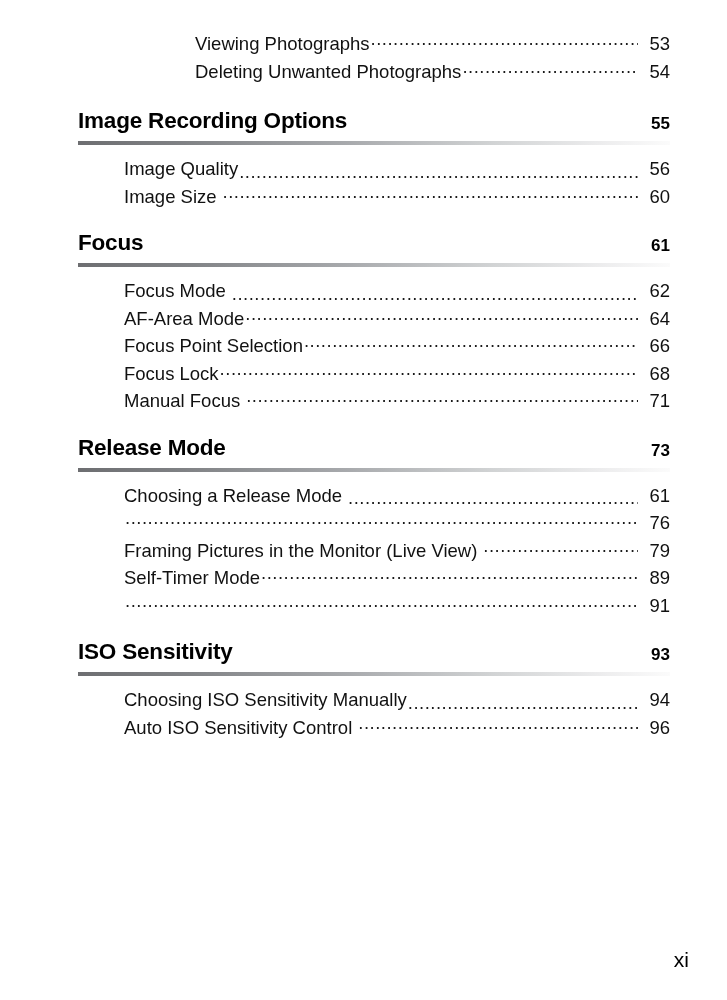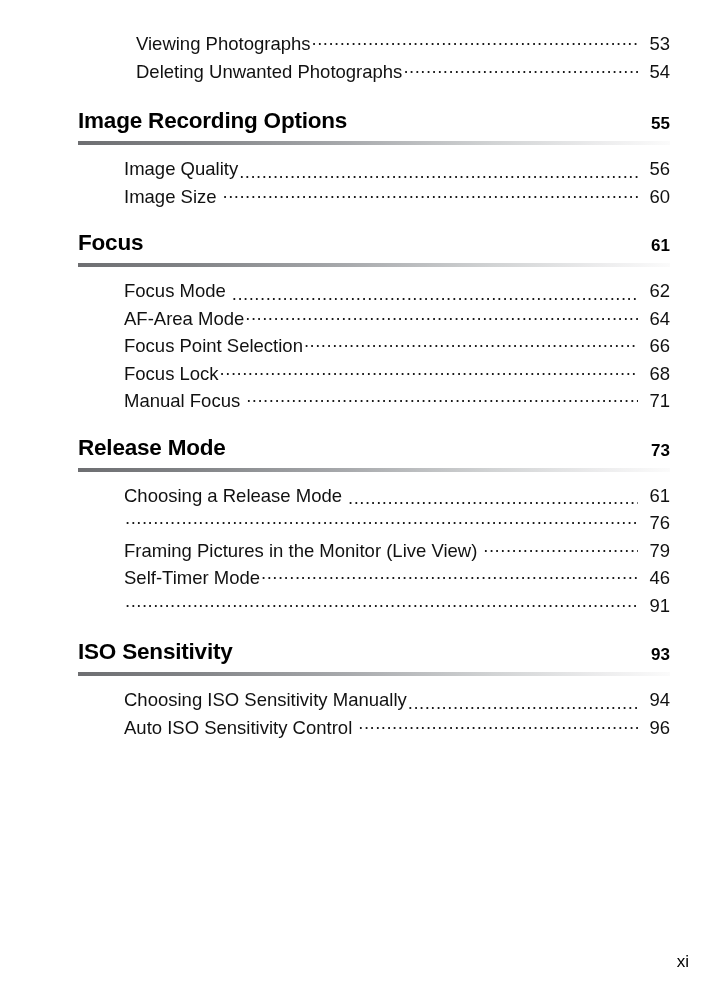--- a/index.html
+++ b/index.html
@@ -37,21 +37,21 @@
   .entry {
     display: flex;
     align-items: baseline;
     font-size: 18.5px;
     line-height: 27.5px;
     font-weight: 400;
     color: #111111;
     white-space: nowrap;
   }
   .entry.lead-in {              
-    margin-left: 58px;
+    margin-left: 117px;
     justify-content: flex-end;
   }
   .entry.sub {                  
     margin-left: 46px;
   }
   .entry-label {
     flex: 0 0 auto;
   }
   .entry-leader {
     flex: 1 1 auto;
@@ -122,21 +122,21 @@
   
   .section.first { margin-top: 23px; }
   .section-body { padding-top: 1px; }
   .section-body .entry:first-child { margin-top: 0; align-items: flex-end; }
 
   
   .folio {
     position: absolute;
     right: 38px;
     bottom: 28px;
-    font-size: 17px;
+    font-size: 21px;
     font-weight: 400;
     color: #000000;
   }
 </style>
 </head>
 <body>
 
 <div class="page">
   <div class="toc">
 
@@ -225,21 +225,21 @@
           <span class="entry-page">76</span>
         </div>
         <div class="entry sub gap-before-dots">
           <span class="entry-label">Framing Pictures in the Monitor (Live View)</span>
           <span class="entry-leader"></span>
           <span class="entry-page">79</span>
         </div>
         <div class="entry sub">
           <span class="entry-label">Self-Timer Mode</span>
           <span class="entry-leader"></span>
-          <span class="entry-page">46</span>
+          <span class="entry-page">89</span>
         </div>
         <div class="entry sub gap-before-dots">
           <span class="entry-leader"></span>
           <span class="entry-page">91</span>
         </div>
       </div>
     </div>
 
     <div class="section">
       <div class="section-head">

